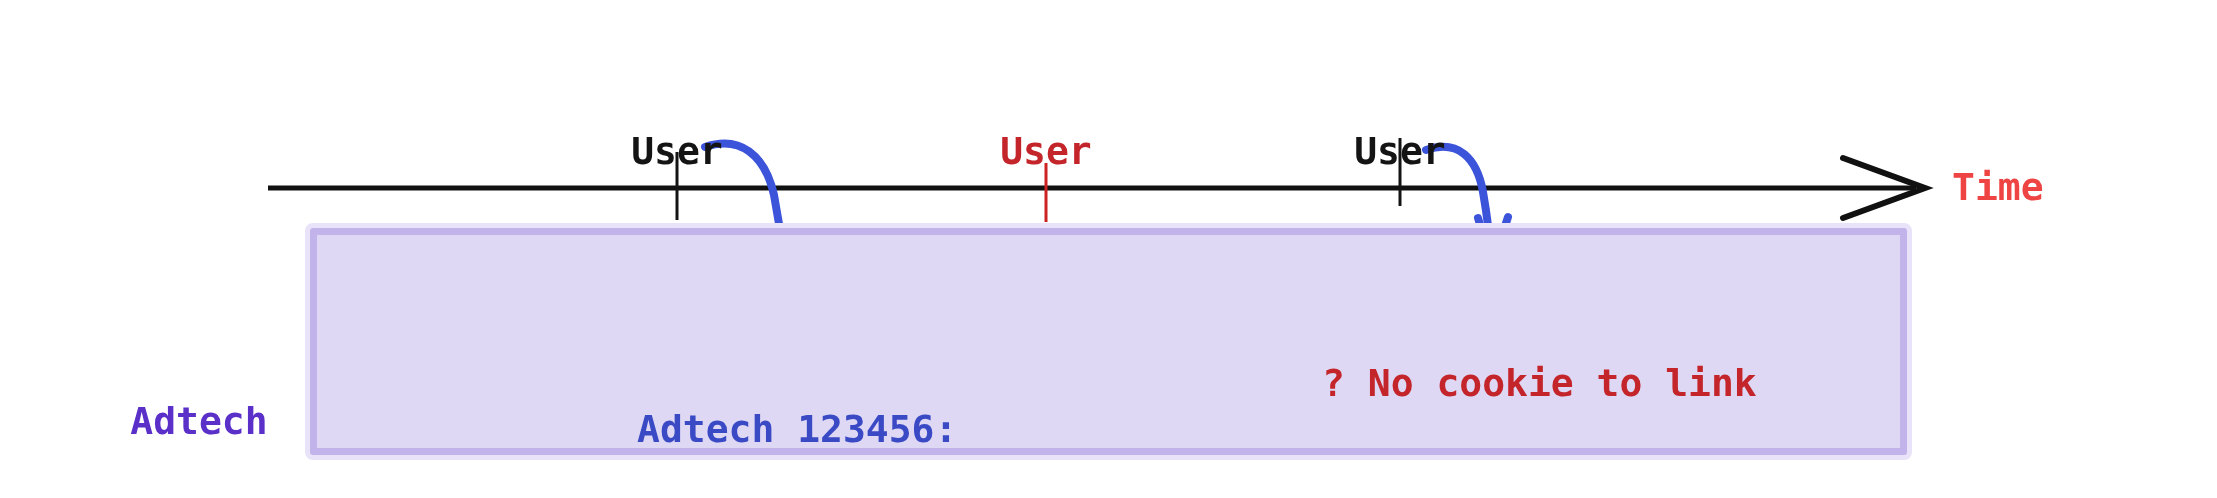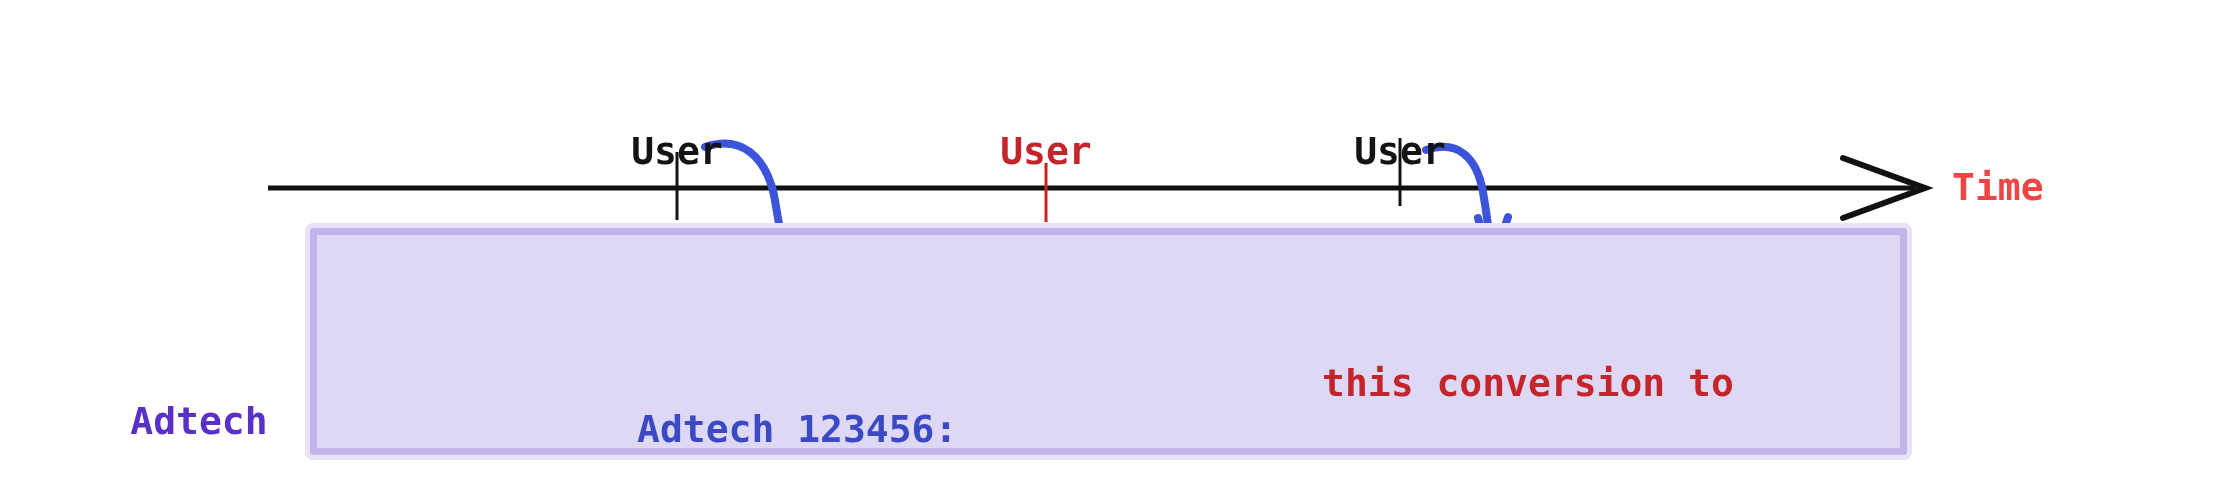--- a/index.html
+++ b/index.html
@@ -105,18 +105,19 @@
     <span class="line">Adtech</span>
     
   </div>
 
   <div class="abs cookie-note blue-text">
     <span class="line">Adtech 123456:</span>
     
   </div>
 
   <div class="abs no-cookie-note red-text">
+    <span class="line">? No cookie to link</span>
     <span class="line">this conversion to</span>
     
     
   </div>
 
 </div>
 
 </body></html>

